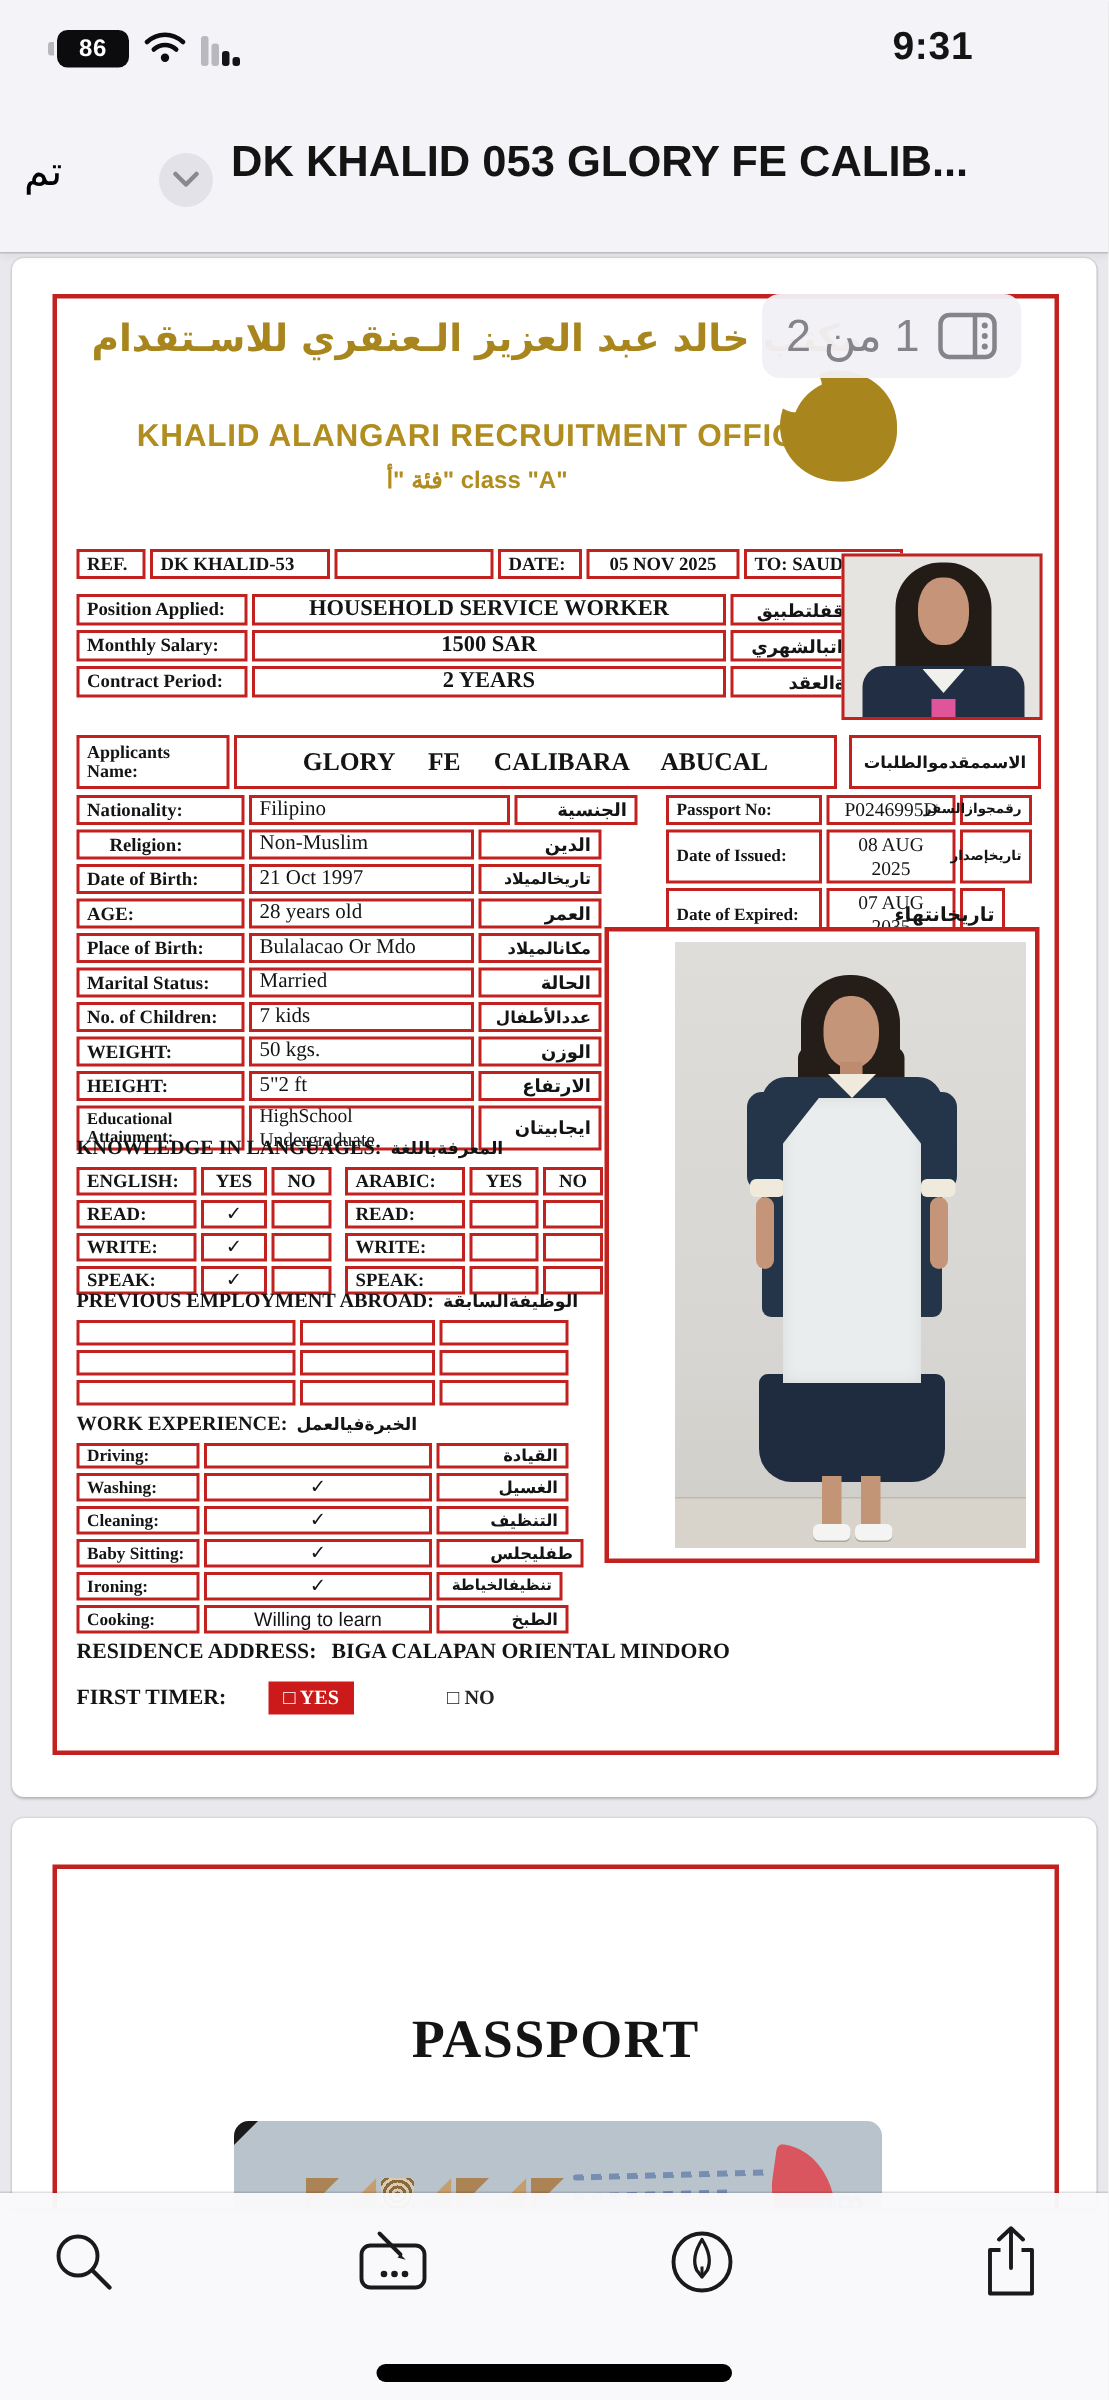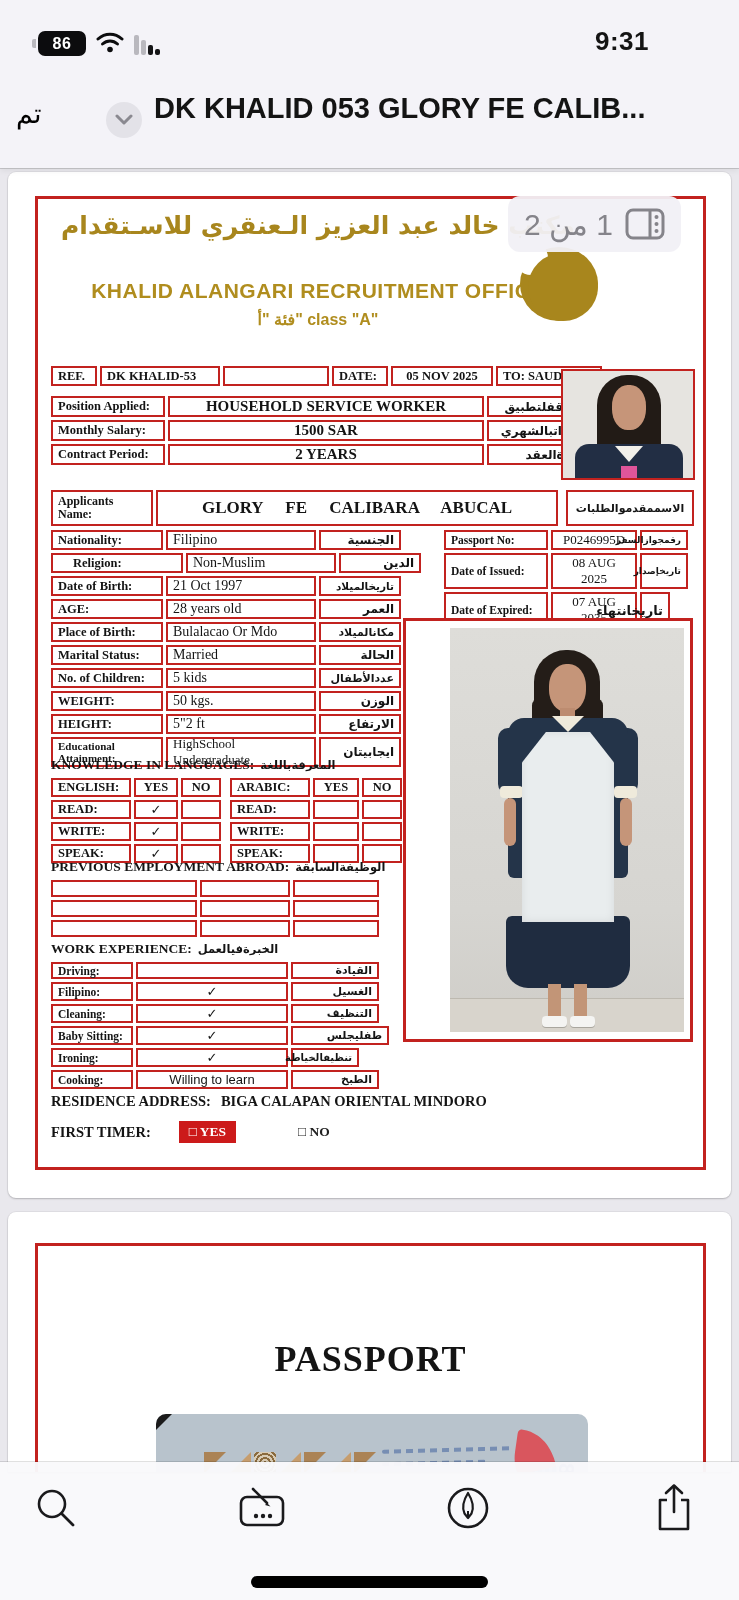--- a/index.html
+++ b/index.html
@@ -9,21 +9,21 @@
     --uibg:#f4f3f8;
     --scrollbg:#e9e8ed;
   }
   *{margin:0;padding:0;box-sizing:border-box;}
   html,body{width:739px;height:1600px;overflow:hidden;}
   body{position:relative;background:var(--scrollbg);font-family:"Liberation Sans",sans-serif;color:var(--ink);}
 
   
   .top-chrome{position:absolute;left:0;top:0;width:739px;height:168px;background:var(--uibg);
     box-shadow:0 1px 0 rgba(0,0,0,.15),0 3px 6px rgba(0,0,0,.06);z-index:30;}
-  .statusbar{position:absolute;left:0;top:11px;width:679px;height:62px;}
+  .statusbar{position:absolute;left:0;top:0;width:679px;height:62px;}
   .battery{position:absolute;left:38px;top:20px;width:48px;height:25px;background:#0c0c0e;border-radius:7px;
     color:#fff;font-size:16px;font-weight:bold;display:flex;align-items:center;justify-content:center;letter-spacing:.5px;}
   .battery-cap{position:absolute;left:32px;top:28px;width:4px;height:9px;background:#b9b8be;border-radius:2px 0 0 2px;}
   .wifi{position:absolute;left:96px;top:21px;}
   .cellbars{position:absolute;left:134px;top:23px;display:flex;align-items:flex-end;gap:2px;height:21px;}
   .cellbars span{width:5px;border-radius:2px;display:block;}
   .cb1{height:20px;background:#b9b8be;}
   .cb2{height:15px;background:#b9b8be;}
   .cb3{height:10px;background:#141416;}
   .cb4{height:6px;background:#141416;}
@@ -233,25 +233,25 @@
       <div class="trow">
         <div class="tcell lbl" style="width:102px;height:36px;font-size:12px;line-height:1.1;">Applicants Name:</div>
         <div class="tcell lbl ctr" style="width:402px;height:36px;font-size:17px;word-spacing:18px;">GLORY FE CALIBARA ABUCAL</div>
         <div class="tcell arc ctr" style="width:128px;height:36px;margin-left:5px;font-size:11px;">الاسممقدموالطلبات</div>
       </div>
     </div>
 
     <div class="abs" style="left:13px;top:328px;">
       <div class="trow">
         <div class="tcell lbl" style="width:112px;">Nationality:</div>
-        <div class="tcell val" style="width:150px;">Filipino</div>
+        <div class="tcell val" style="width:174px;">Filipino</div>
         <div class="tcell arc" style="width:82px;">الجنسية</div>
       </div>
       <div class="trow">
-        <div class="tcell lbl" style="width:132px;padding-left:20px;">Religion:</div>
+        <div class="tcell lbl" style="width:112px;padding-left:20px;">Religion:</div>
         <div class="tcell val" style="width:150px;">Non-Muslim</div>
         <div class="tcell arc" style="width:82px;">الدين</div>
       </div>
       <div class="trow">
         <div class="tcell lbl" style="width:112px;">Date of Birth:</div>
         <div class="tcell val" style="width:150px;">21 Oct 1997</div>
         <div class="tcell arc" style="width:82px;font-size:10.5px;">تاريخالميلاد</div>
       </div>
       <div class="trow">
         <div class="tcell lbl" style="width:112px;">AGE:</div>
@@ -263,21 +263,21 @@
         <div class="tcell val" style="width:150px;">Bulalacao Or Mdo</div>
         <div class="tcell arc" style="width:82px;font-size:11px;">مكانالميلاد</div>
       </div>
       <div class="trow">
         <div class="tcell lbl" style="width:112px;">Marital Status:</div>
         <div class="tcell val" style="width:150px;">Married</div>
         <div class="tcell arc" style="width:82px;">الحالة</div>
       </div>
       <div class="trow">
         <div class="tcell lbl" style="width:112px;">No. of Children:</div>
-        <div class="tcell val" style="width:150px;">5 kids</div>
+        <div class="tcell val" style="width:150px;">7 kids</div>
         <div class="tcell arc" style="width:82px;font-size:11px;">عددالأطفال</div>
       </div>
       <div class="trow">
         <div class="tcell lbl" style="width:112px;">WEIGHT:</div>
         <div class="tcell val" style="width:150px;">50 kgs.</div>
         <div class="tcell arc" style="width:82px;">الوزن</div>
       </div>
       <div class="trow">
         <div class="tcell lbl" style="width:112px;">HEIGHT:</div>
         <div class="tcell val" style="width:150px;">5"2 ft</div>
@@ -413,38 +413,38 @@
       <span>WORK EXPERIENCE:</span>
       <span class="arh">الخبرةفيالعمل</span>
     </div>
     <div class="abs mini" style="left:13px;top:760px;">
       <div class="trow">
         <div class="tcell lbl" style="width:82px;font-size:11.5px;">Driving:</div>
         <div class="tcell ctr check" style="width:152px;"></div>
         <div class="tcell arc" style="width:88px;font-size:11px;">القيادة</div>
       </div>
       <div class="trow">
-        <div class="tcell lbl" style="width:82px;font-size:11.5px;">Filipino:</div>
+        <div class="tcell lbl" style="width:82px;font-size:11.5px;">Washing:</div>
         <div class="tcell ctr check" style="width:152px;">✓</div>
         <div class="tcell arc" style="width:88px;font-size:11px;">الغسيل</div>
       </div>
       <div class="trow">
         <div class="tcell lbl" style="width:82px;font-size:11.5px;">Cleaning:</div>
         <div class="tcell ctr check" style="width:152px;">✓</div>
         <div class="tcell arc" style="width:88px;font-size:11px;">التنظيف</div>
       </div>
       <div class="trow">
         <div class="tcell lbl" style="width:82px;font-size:11.5px;">Baby Sitting:</div>
         <div class="tcell ctr check" style="width:152px;">✓</div>
         <div class="tcell arc" style="width:98px;font-size:11px;">طفليجلس</div>
       </div>
       <div class="trow">
         <div class="tcell lbl" style="width:82px;font-size:11.5px;">Ironing:</div>
         <div class="tcell ctr check" style="width:152px;">✓</div>
-        <div class="tcell arc" style="width:68px;font-size:10px;padding-left:27px;">تنظيفالخياطة</div>
+        <div class="tcell arc" style="width:84px;font-size:10px;padding-left:27px;">تنظيفالخياطة</div>
       </div>
       <div class="trow">
         <div class="tcell lbl" style="width:82px;font-size:11.5px;">Cooking:</div>
         <div class="tcell ctr" style="width:152px;font-family:'Liberation Sans',sans-serif;font-size:13px;">Willing to learn</div>
         <div class="tcell arc" style="width:88px;font-size:11px;">الطبخ</div>
       </div>
     </div>
 
     <div class="abs res-line" style="left:13px;top:894px;">
       <span>RESIDENCE ADDRESS:</span>

